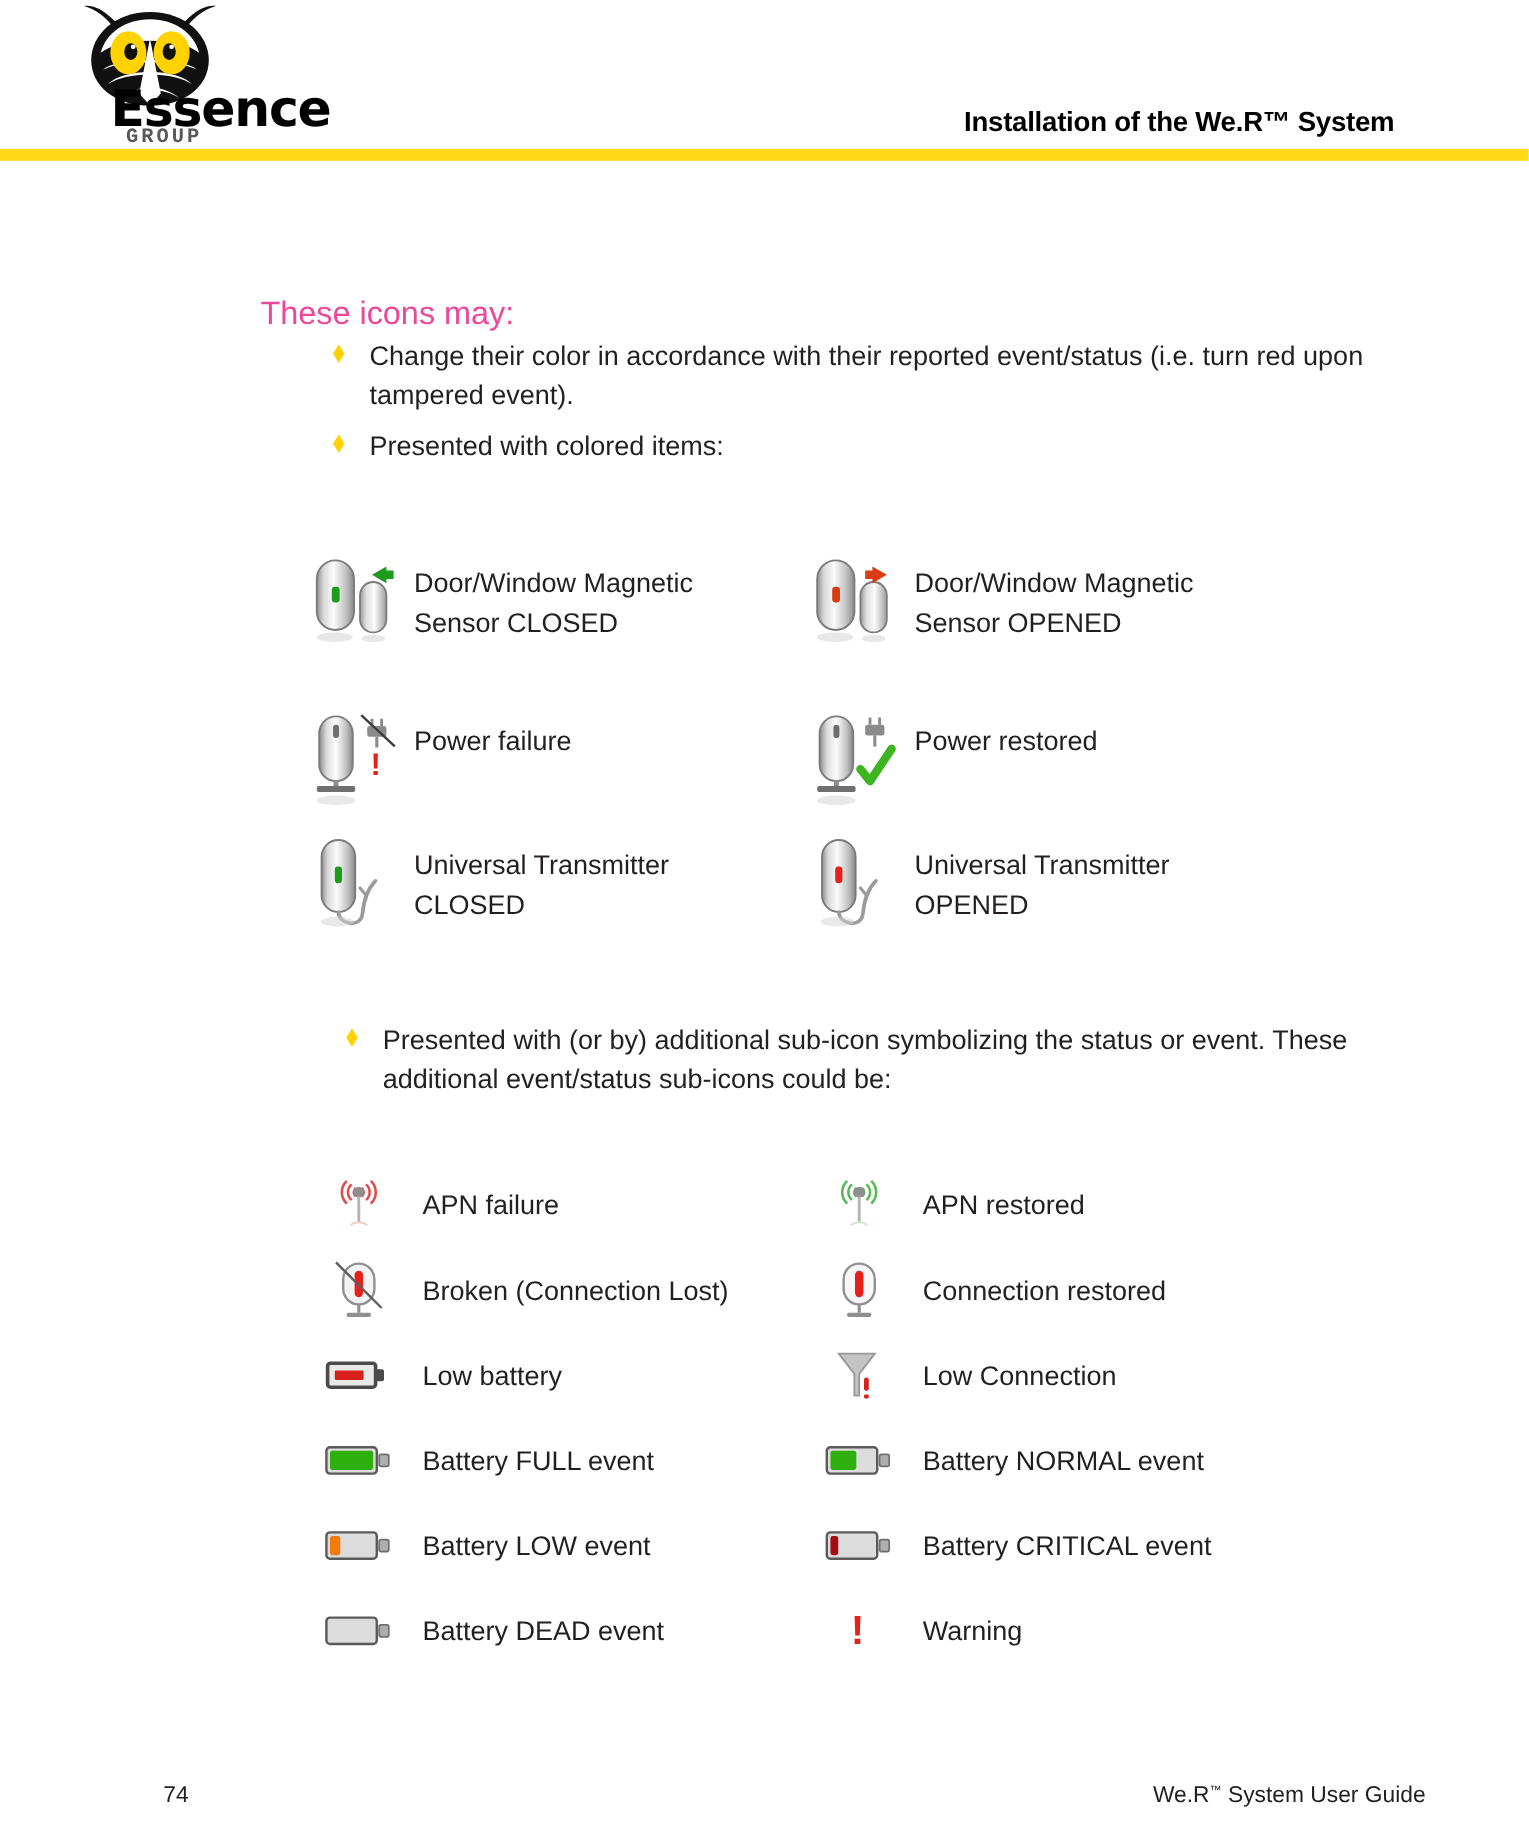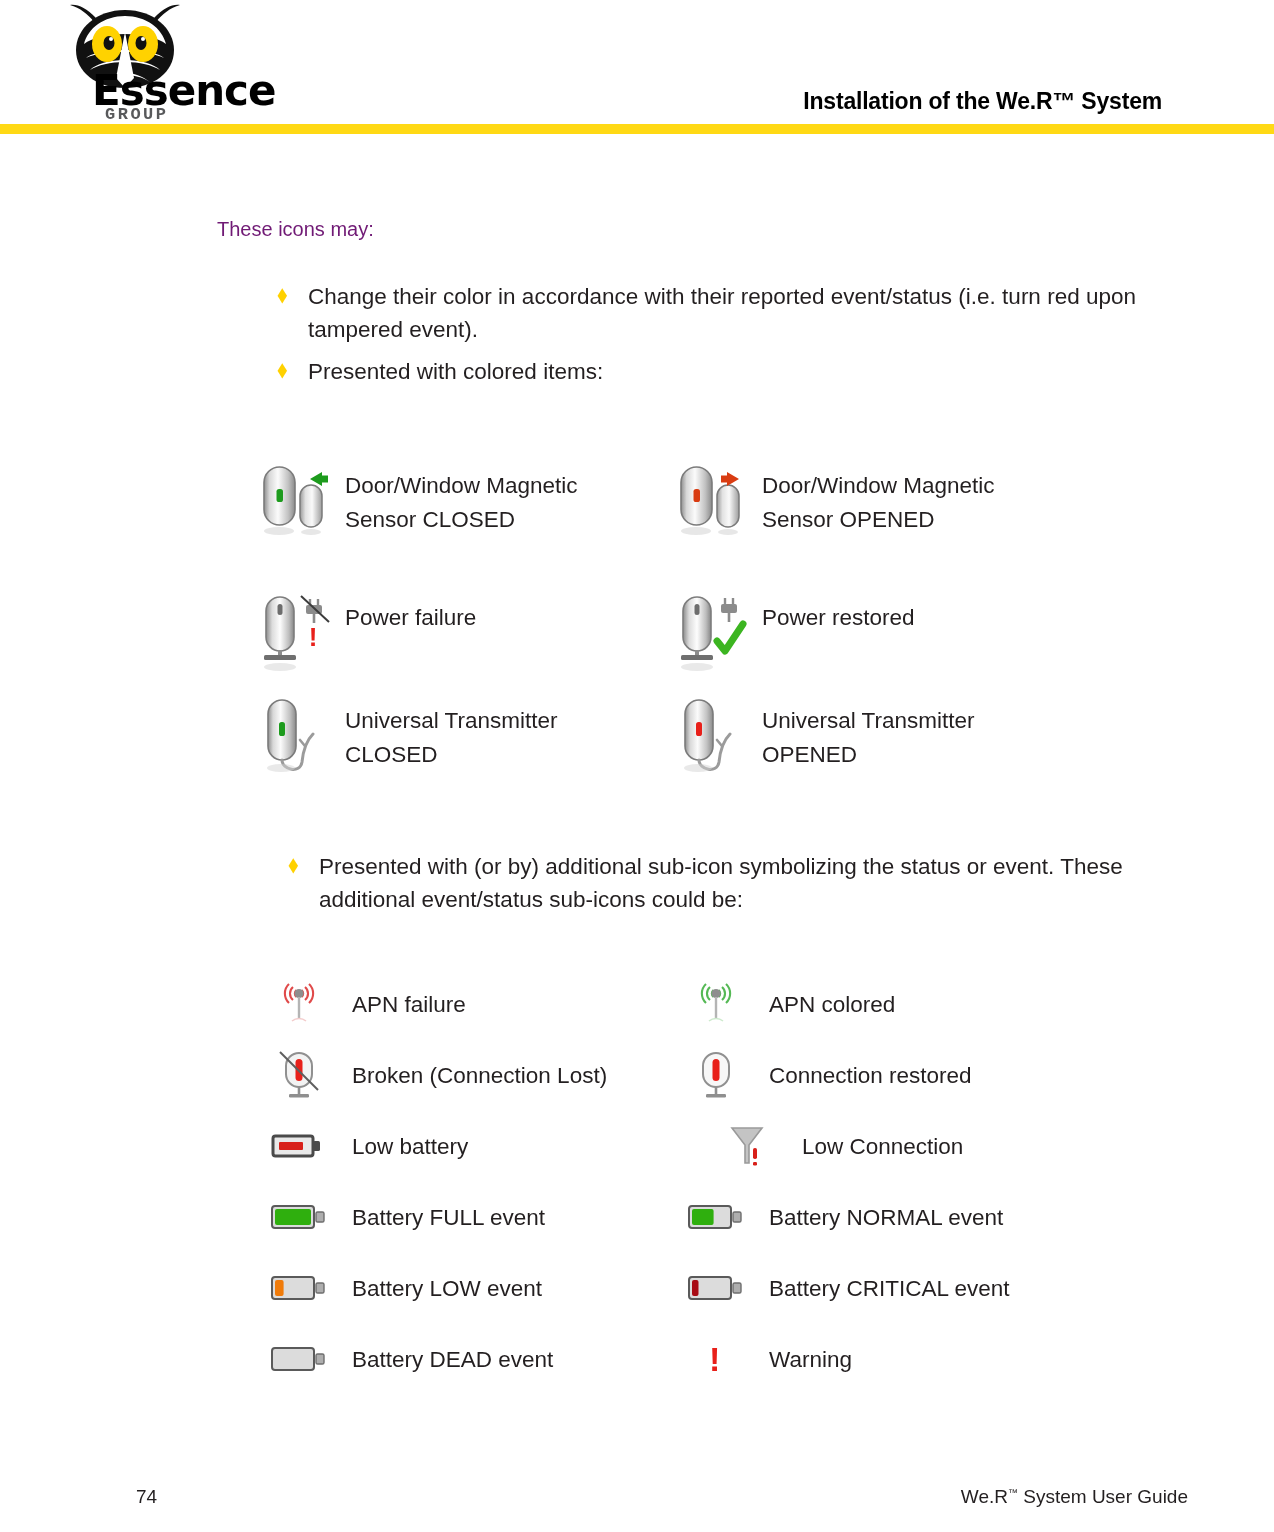--- a/index.html
+++ b/index.html
@@ -63,23 +63,23 @@
     left: 0; top: 124px;
     width: 1274px; height: 10px;
     background: #ffd915;
   }
 
   
   #content { position: absolute; left: 0; top: 134px; width: 1274px; }
 
   .intro-line {
     position: absolute;
-    left: 217px; top: 84px;
-    font-size: 20px;
-    color: #701a75;
+    left: 217px; top: 112px;
+    font-size: 27px;
+    color: #ec4899;
     white-space: nowrap;
   }
 
   .bullet-row { position: absolute; }
   .bullet-diamond {
     position: absolute;
     left: 0; top: 4px;
     width: 13px; height: 20px;
     color: #ffd100;
     font-size: 20px;
@@ -366,21 +366,21 @@
             <path d="M25 21 A8.5 8.5 0 0 1 25 8"></path>
               <path d="M37 8 A8.5 8.5 0 0 1 37 21"></path>
             <path d="M28.5 18 A4.5 4.5 0 0 1 28.5 11"></path>
               <path d="M33.5 11 A4.5 4.5 0 0 1 33.5 18"></path>
           </g>
           <circle cx="31" cy="14.5" r="4.6" fill="#8e8e8e"></circle>
           <path d="M31 18 L31 40" stroke="#b4b4b4" stroke-width="2.4"></path>
           <path d="M24 42 A11 11 0 0 1 38 42" stroke="#cdeacd" stroke-width="1.6" fill="none"></path>
         </svg>
       </div>
-      <div class="sub-label">APN colored</div>
+      <div class="sub-label">APN restored</div>
     </div>
   </div>
 
   <div class="sub-row" style="left:0; top:916px; width:1274px;padding-left:35px;">
     <div class="sub-cell" style="left:268px;">
       <div class="sub-icon">
         <svg viewBox="0 0 66 54" width="66" height="54">
           <rect x="18" y="3" width="26" height="34" rx="13" fill="#f3f3f3" stroke="#909090" stroke-width="2"></rect>
           <rect x="27.5" y="9" width="7" height="22" rx="3.5" fill="#E8201A"></rect>
           <path d="M31 37 L31 44" stroke="#8f8f8f" stroke-width="2.6"></path>
@@ -407,21 +407,21 @@
     <div class="sub-cell" style="left:268px;">
       <div class="sub-icon">
         <svg viewBox="0 0 66 54" width="66" height="54">
           <rect x="5" y="15" width="40" height="20" rx="2.5" fill="#e9e9e9" stroke="#4a4a4a" stroke-width="3"></rect>
           <rect x="45" y="20" width="7" height="10" rx="1.6" fill="#4a4a4a"></rect>
           <rect x="11" y="21" width="24" height="8" rx="1" fill="#D8201A"></rect>
         </svg>
       </div>
       <div class="sub-label">Low battery</div>
     </div>
-    <div class="sub-cell" style="left:718px;text-align:right;">
+    <div class="sub-cell" style="left:685px;text-align:right;">
       <div class="sub-icon">
         <svg viewBox="0 0 66 54" width="66" height="54">
           <path d="M14 7 L44 7 L31 24 L31 42 L27 42 L27 24 Z" fill="#c4c4c4" stroke="#9a9a9a" stroke-width="1.6"></path>
           <rect x="35" y="27" width="4" height="11" rx="1.8" fill="#D8201A"></rect>
           <rect x="35" y="41" width="4" height="3.4" rx="1.2" fill="#D8201A"></rect>
         </svg>
       </div>
       <div class="sub-label">Low Connection</div>
     </div>
   </div>

